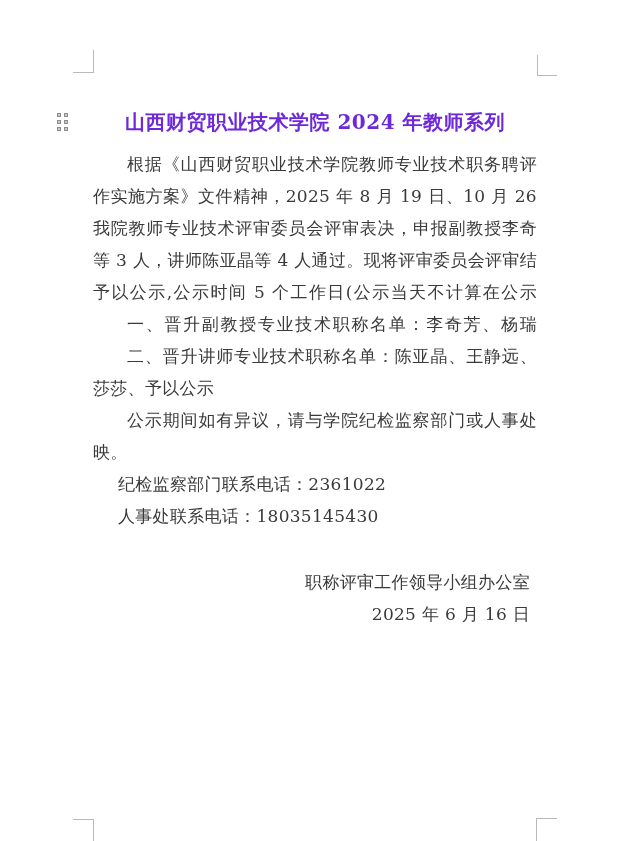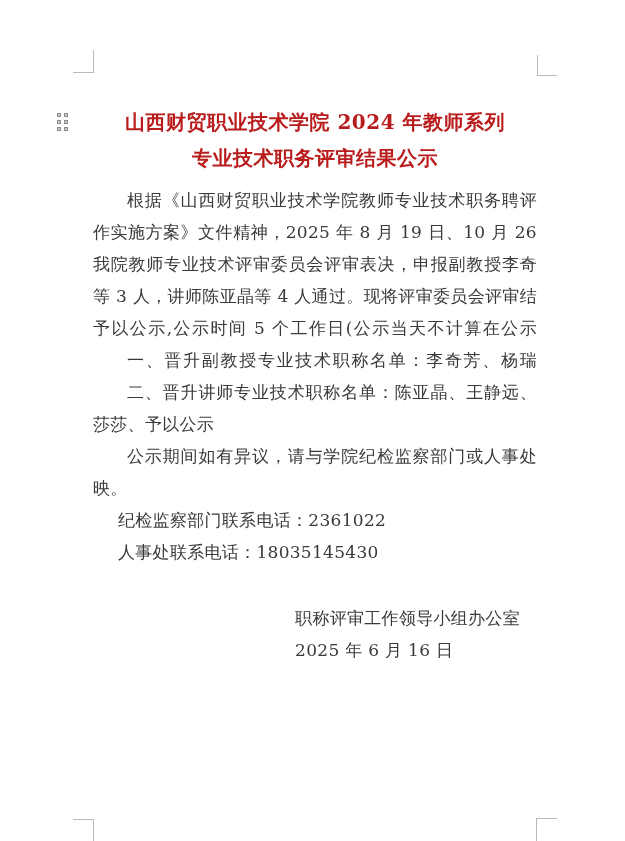--- a/index.html
+++ b/index.html
@@ -35,35 +35,35 @@
     box-shadow:inset 0 0 0 1px #8d8d8d;
   }
   
   .content{
     position:absolute;left:93px;top:0;width:444px;
     color:#3a3a3a;
   }
   .title-block{margin-top:104px;}
   .title-line{
     font-size:20px;line-height:36px;font-weight:bold;
-    text-align:center;color:#b91c1c;letter-spacing:0.5px;
+    text-align:center;color:#6d28d9;letter-spacing:0.5px;
   }
   .body-block{margin-top:8px;}
   .line{
     font-size:17px;line-height:32px;height:32px;overflow:hidden;
     letter-spacing:0.3px;white-space:normal;
   }
   .line.j{text-align:justify;text-align-last:justify;}
   .line.ind{text-indent:34px;}
   .contact-block{padding-left:25px;}
   .contact-block .line{text-align:left;}
   .signature-block{margin-top:34px;}
   .sign-inner{
-    margin-left:auto;margin-right:17px;width:max-content;
-    text-align:left;
+    margin-left:auto;margin-right:7px;width:max-content;
+    text-align:right;
   }
   .sign-inner .line{height:32px;}
 </style>
 </head>
 <body>
 
 <div class="page">
 
   <div class="crop tl"></div>
   <div class="crop tr"></div>
@@ -76,21 +76,20 @@
     <div class="dot"></div>
     <div class="dot"></div>
     <div class="dot"></div>
     <div class="dot"></div>
   </div>
 
   <div class="content">
 
     <div class="title-block">
       <div class="title-line">山西财贸职业技术学院 2024 年教师系列</div>
-      <div class="title-line">专业技术职务评审结果公示</div>
     </div>
 
     <div class="body-block">
         <div class="line j ind">根据《山西财贸职业技术学院教师专业技术职务聘评工</div>
         <div class="line j">作实施方案》文件精神，2025 年 8 月 19 日、10 月 26 日经</div>
         <div class="line j">我院教师专业技术评审委员会评审表决，申报副教授李奇芳</div>
         <div class="line j">等 3 人，讲师陈亚晶等 4 人通过。现将评审委员会评审结果</div>
         <div class="line j">予以公示,公示时间 5 个工作日(公示当天不计算在公示期),</div>
         <div class="line j ind">一、晋升副教授专业技术职称名单：李奇芳、杨瑞芳、</div>
         <div class="line j ind">二、晋升讲师专业技术职称名单：陈亚晶、王静远、张</div>

